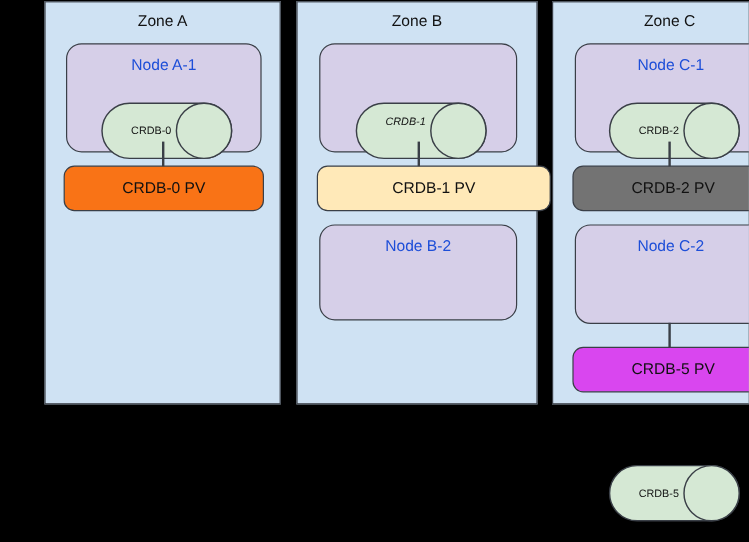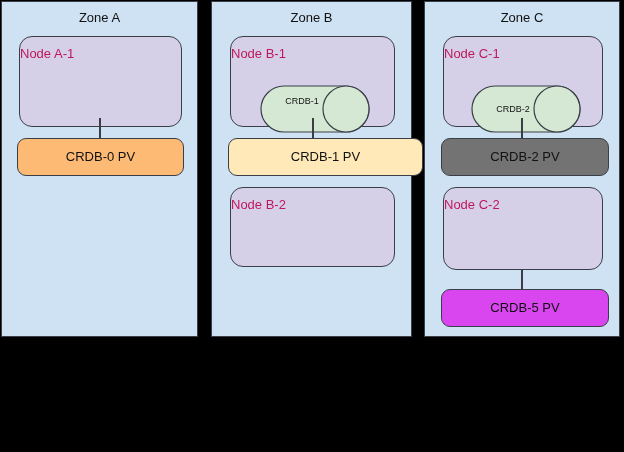--- a/index.html
+++ b/index.html
@@ -20,20 +20,21 @@
     height: 452px;
     background: #000000;
   }
 
   
   .zone {
     position: absolute;
     background: #cfe2f3;
     border: 1px solid #3a3f47;
     box-sizing: border-box;
+    margin-left: 36px;
   }
   .zone-title {
     position: absolute;
     top: 8px;
     left: 0;
     right: 0;
     text-align: center;
     font-size: 13px;
     color: #111111;
     line-height: 16px;
@@ -46,22 +47,23 @@
     background: #d6cfe8;
     border: 1px solid #3a3f47;
     border-radius: 13px;
     box-sizing: border-box;
   }
   .node-title {
     position: absolute;
     top: 9px;
     left: 0;
     right: 0;
+    text-align: center;
     font-size: 13px;
-    color: #be185d;
+    color: #1d4ed8;
     line-height: 16px;
     white-space: nowrap;
   }
 
   
   .cyl {
     position: absolute;
   }
   .cyl svg {
     display: block;
@@ -110,35 +112,41 @@
 </head>
 <body style="background: rgb(0, 0, 0);">
 
 <div id="canvas">
 
   <div class="zone" style="left: 1px; top: 1px; width: 197px; height: 336px; background: rgb(207, 226, 243); border-color: rgb(58, 63, 71);">
     <div class="zone-title">Zone A</div>
 
     <div class="node" style="left: 17px; top: 34px; width: 163px; height: 91px; background: rgb(214, 207, 232); border-color: rgb(58, 63, 71);">
       <div class="node-title">Node A-1</div>
+      <div class="cyl" style="left:28px; top:48px; width:110px; height:48px;">
+        <svg width="110" height="48" viewBox="0 0 110 48">
+          <path d="M 24 1 L 86 1 A 23 23 0 0 1 86 47 L 24 47 A 23 23 0 0 1 24 1 Z" fill="#d5e8d4" stroke="#3a3f47" stroke-width="1.2"></path>
+          <ellipse cx="86" cy="24" rx="23" ry="23" fill="#d5e8d4" stroke="#3a3f47" stroke-width="1.2"></ellipse>
+        </svg>
+        <div class="cyl-label">CRDB-0</div>
+      </div>
     </div>
 
     <div class="connector" style="left: 97px; top: 116px; height: 21px; background: rgb(58, 63, 71);"></div>
 
-    <div class="pv" style="left: 15px; top: 136px; width: 167px; height: 38px; background: #fdba74; border-color: rgb(58, 63, 71);">
+    <div class="pv" style="left: 15px; top: 136px; width: 167px; height: 38px; background: #f97316; border-color: rgb(58, 63, 71);">
       <span class="pv-label">CRDB-0 PV</span>
     </div>
   </div>
 
   <div class="zone" style="left: 211px; top: 1px; width: 201px; height: 336px; background: rgb(207, 226, 243); border-color: rgb(58, 63, 71); padding-left: 21px;">
     <div class="zone-title">Zone B</div>
 
     <div class="node" style="left: 18px; top: 34px; width: 165px; height: 91px; background: rgb(214, 207, 232); border-color: rgb(58, 63, 71);">
-      <div class="node-title">Node B-1</div>
-      <div class="cyl" style="left:29px; top:48px; width:110px; height:32px;">
+      <div class="cyl" style="left:29px; top:48px; width:110px; height:32px;font-style:italic;">
         <svg width="110" height="48" viewBox="0 0 110 48">
           <path d="M 24 1 L 86 1 A 23 23 0 0 1 86 47 L 24 47 A 23 23 0 0 1 24 1 Z" fill="#d5e8d4" stroke="#3a3f47" stroke-width="1.2"></path>
           <ellipse cx="86" cy="24" rx="23" ry="23" fill="#d5e8d4" stroke="#3a3f47" stroke-width="1.2"></ellipse>
         </svg>
         <div class="cyl-label">CRDB-1</div>
       </div>
     </div>
 
     <div class="connector" style="left: 100px; top: 116px; height: 21px; background: rgb(58, 63, 71);"></div>
 
@@ -166,20 +174,27 @@
     </div>
 
     <div class="connector" style="left: 96px; top: 116px; height: 21px; background: rgb(58, 63, 71);"></div>
 
     <div class="pv" style="left: 16px; top: 136px; width: 168px; height: 38px; background: #737373; border-color: rgb(58, 63, 71);">
       <span class="pv-label">CRDB-2 PV</span>
     </div>
 
     <div class="node" style="left: 18px; top: 185px; width: 160px; height: 83px; background: rgb(214, 207, 232); border-color: rgb(58, 63, 71);">
       <div class="node-title">Node C-2</div>
+      <div class="cyl" style="left:27px; top:199px; width:110px; height:48px;">
+        <svg width="110" height="48" viewBox="0 0 110 48">
+          <path d="M 24 1 L 86 1 A 23 23 0 0 1 86 47 L 24 47 A 23 23 0 0 1 24 1 Z" fill="#d5e8d4" stroke="#3a3f47" stroke-width="1.2"></path>
+          <ellipse cx="86" cy="24" rx="23" ry="23" fill="#d5e8d4" stroke="#3a3f47" stroke-width="1.2"></ellipse>
+        </svg>
+        <div class="cyl-label">CRDB-5</div>
+      </div>
     </div>
 
     <div class="connector" style="left: 96px; top: 267px; height: 21px; background: rgb(58, 63, 71);"></div>
 
     <div class="pv" style="left: 16px; top: 287px; width: 168px; height: 38px; background: #d946ef; border-color: rgb(58, 63, 71);">
       <span class="pv-label">CRDB-5 PV</span>
     </div>
   </div>
 
 </div>

